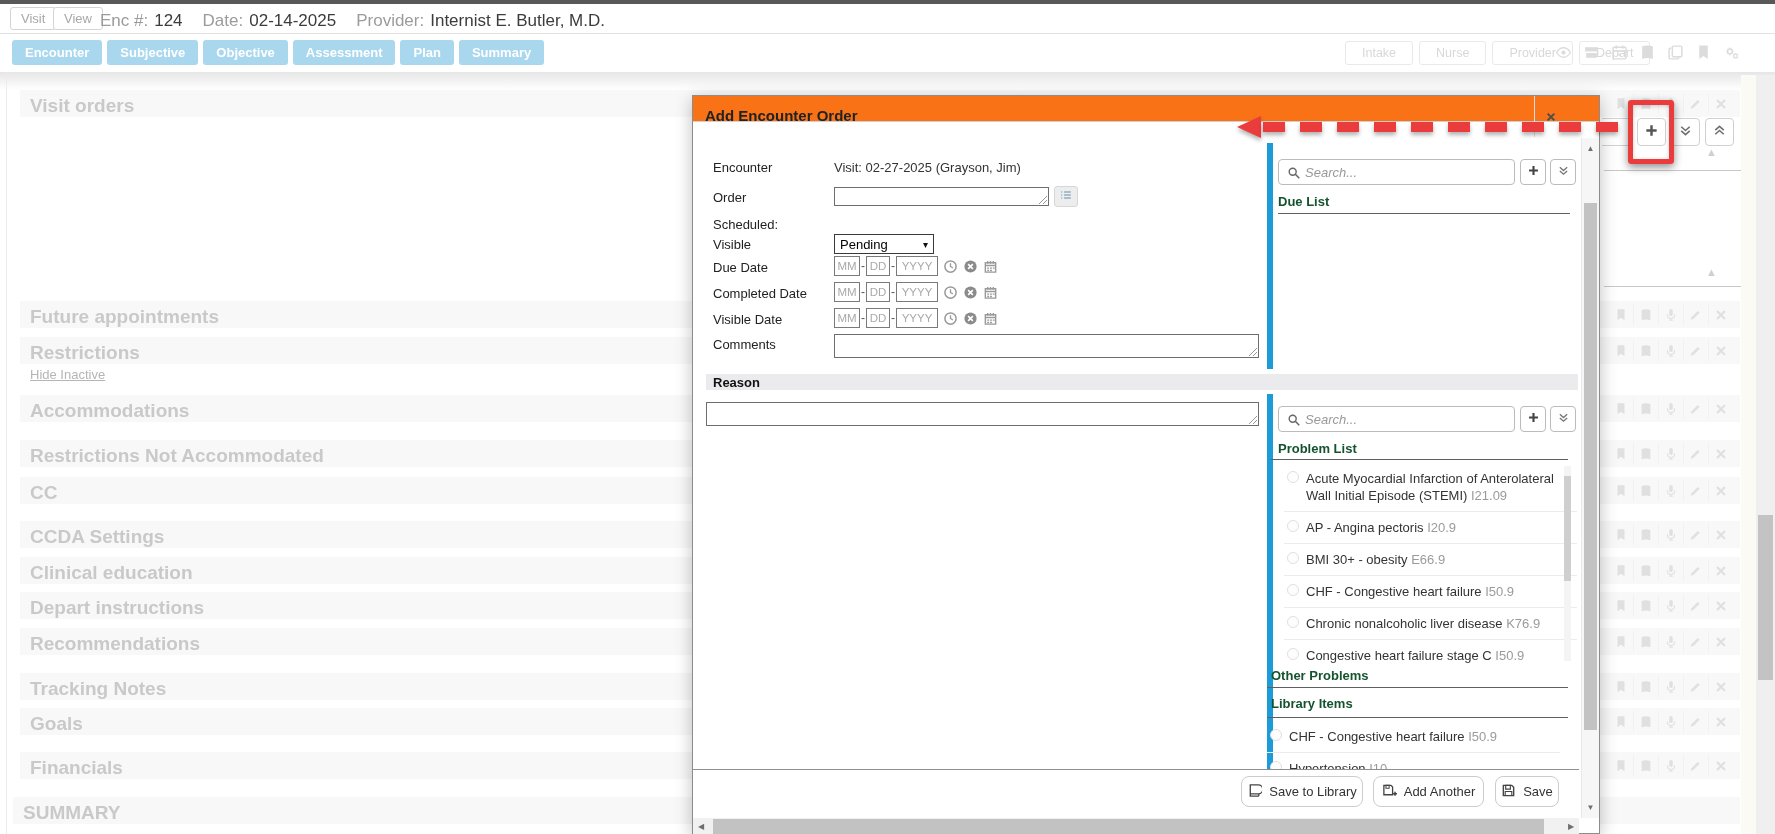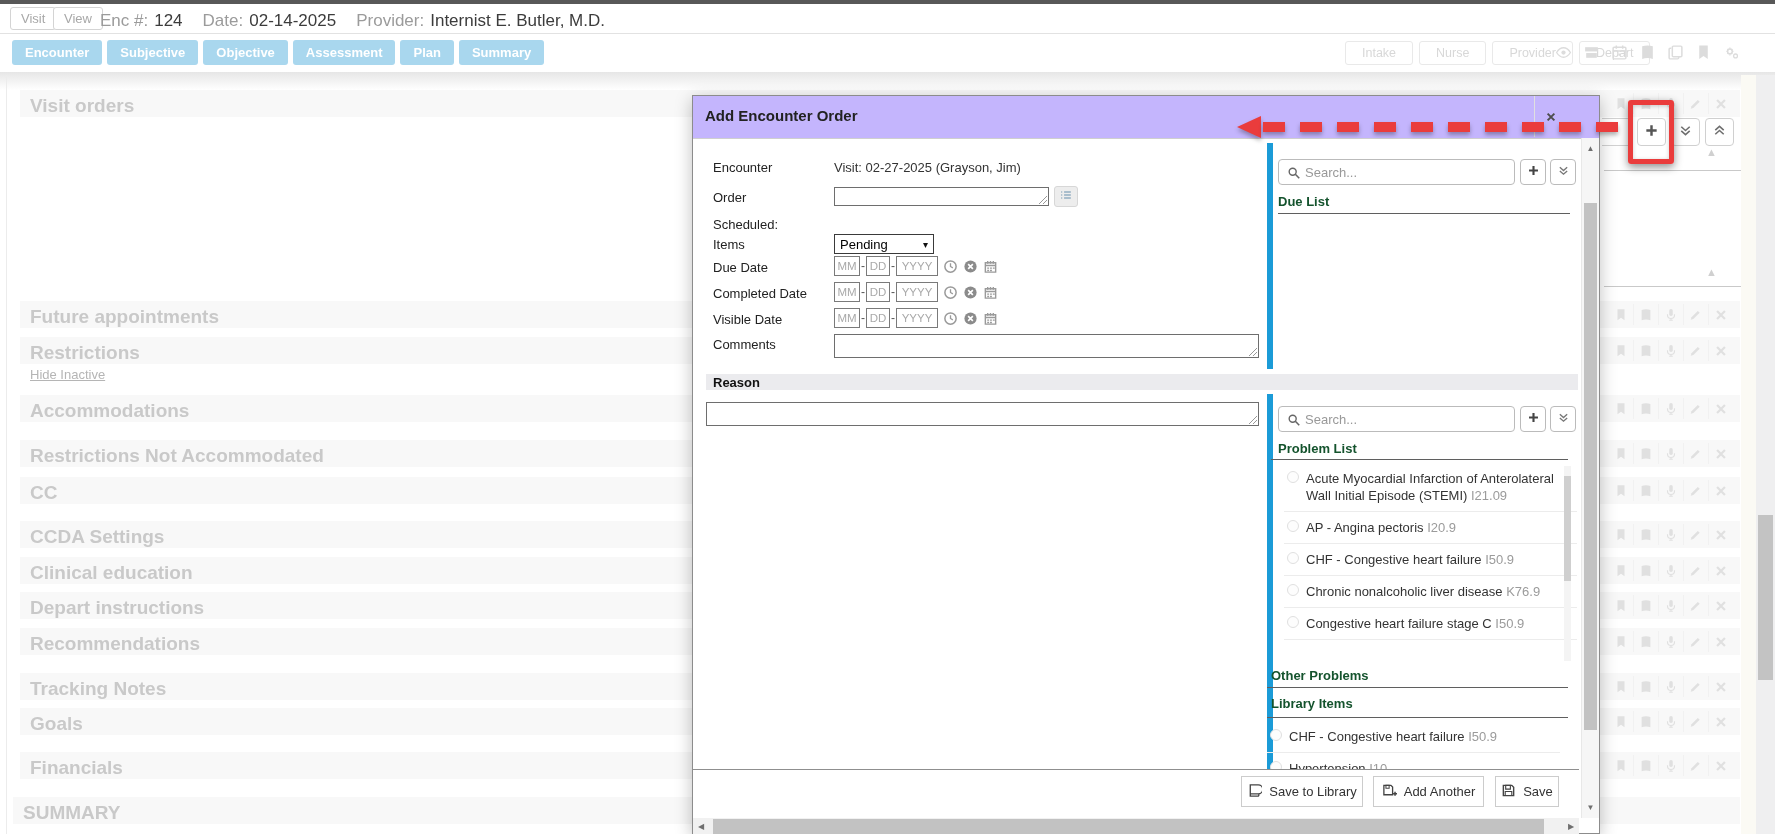--- a/index.html
+++ b/index.html
@@ -49,21 +49,21 @@
     border-left:none; border-radius:0 4px 4px 0; background:#fff; }
   .mini-tri { position:absolute; color:#d0d0d0; font-size:11px; }
   .mini-line { position:absolute; height:1px; background:#c9c9c9; }
   .warm-strip { left:1741px; top:75px; width:15px; height:759px; background:#fbfaf4; }
   .page-sb { left:1756px; top:75px; width:19px; height:759px; background:#efeff0; }
   .page-sb-thumb { left:1758px; top:515px; width:15px; height:165px; background:#c3c3c3; }
 
   
   .modal { left:692px; top:95px; width:908px; height:739px; background:#fff; border:1px solid #8c8c8c;
     box-shadow:0 4px 16px rgba(0,0,0,.25); }
-  .modal-titlebar { position:absolute; left:0; top:0; width:100%; height:43px; background:#c4b5fd; border-bottom:1px solid #cfcfcf; }
+  .modal-titlebar { position:absolute; left:0; top:0; width:100%; height:26px; background:#f97316; border-bottom:1px solid #cfcfcf; }
   .modal-title { position:absolute; left:12px; top:11px; font-size:15px; font-weight:bold; color:#222; }
   .modal-close { position:absolute; right:32px; top:0; width:33px; height:41px; border-left:1px solid #e0e0e0;
     display:flex; align-items:center; justify-content:center; color:#4d4d4d; cursor:pointer; }
   .modal-close svg { width:12px; height:12px; }
 
   .f-label { position:absolute; left:20px; font-size:13px; color:#222; }
   .f-value { position:absolute; left:141px; font-size:13px; color:#333; }
   .text-input { position:absolute; border:1px solid #6e6e6e; background:#fff; }
   .resize-glyph { position:absolute; right:1px; bottom:1px; width:8px; height:8px; }
   .list-btn { position:absolute; left:361px; top:90px; width:24px; height:21px; background:#ededed;
@@ -82,41 +82,41 @@
   .date-ico.xc { color:#8b8b8b; }
 
   .reason-bar { position:absolute; left:13px; top:278px; width:872px; height:16px; background:#ebebee; }
   .reason-bar span { position:absolute; left:7px; top:1px; font-size:13px; font-weight:bold; color:#111; }
 
   .blue-bar { position:absolute; left:574px; width:6px; background:#1b9bd7; }
 
   .search-box { position:absolute; width:237px; height:26px; border:1px solid #bbb; border-radius:4px; background:#fff; }
   .search-box svg { position:absolute; left:8px; top:6px; width:14px; height:14px; color:#666; }
   .search-box input { position:absolute; left:26px; top:1px; width:205px; height:22px; border:none; outline:none;
-    font-size:13px; color:#8b5cf6; font-family:inherit; }
+    font-size:13px; color:#8b5cf6; font-family:inherit;font-style:italic; }
   .search-box input::placeholder { color:#999; }
   .panel-btn { position:absolute; width:26px; height:26px; border:1px solid #bbb; border-radius:4px; background:#fff;
     display:flex; align-items:center; justify-content:center; color:#444; cursor:pointer; }
   .panel-btn svg { width:13px; height:13px; }
   .panel-btn.chev { color:#777; }
   .panel-hdr { position:absolute; font-size:13px; font-weight:bold; color:#14532d; }
   .panel-rule { position:absolute; height:1px; background:#5f5f5f; }
 
   .plist { position:absolute; overflow:hidden; }
   .p-item { position:relative; padding:7px 10px 7px 22px; border-bottom:1px solid #ececec; font-size:13px;
     color:#333; line-height:17px; cursor:pointer; }
   .p-item .radio { position:absolute; left:3px; top:8px; width:12px; height:12px; border:1px solid #e0e0e0;
     border-radius:50%; background:#fdfdfd; }
   .p-item .code { color:#9b9b9b; }
 
   .inner-sb { position:absolute; left:871px; top:370px; width:7px; height:195px; background:#f4f4f4; }
   .inner-sb-thumb { position:absolute; left:0; top:10px; width:7px; height:105px; background:#cfcfcf; }
 
   .footer-rule { position:absolute; left:0; top:673px; width:886px; height:1px; background:#8f8f8f; }
-  .footer-btn { position:absolute; top:680px; height:31px; border:1px solid #ccc; border-radius:0; background:#fff;
+  .footer-btn { position:absolute; top:680px; height:31px; border:1px solid #ccc; border-radius:8px; background:#fff;
     display:flex; align-items:center; justify-content:center; gap:7px; font-size:13px; color:#333; cursor:pointer; }
   .footer-btn svg { width:15px; height:15px; color:#444; }
 
   
   .v-sb { position:absolute; left:888px; top:42px; width:18px; height:680px; background:#f6f6f6; border-left:1px solid #e8e8e8; }
   .sb-arrow { position:absolute; width:100%; text-align:center; color:#6f6f6f; font-size:8px; cursor:pointer; }
   .v-thumb { position:absolute; left:2px; top:65px; width:13px; height:527px; background:#c2c2c2; cursor:pointer; }
   .h-sb { position:absolute; left:0; top:722px; width:886px; height:17px; background:#f1f1f1; }
   .h-thumb { position:absolute; left:20px; top:1px; width:831px; height:15px; background:#c2c2c2; cursor:pointer; }
 
@@ -668,21 +668,21 @@
         </svg>
     </div>
     <div class="list-btn">
         <span><svg viewBox="0 0 16 16" aria-hidden="true">
             <path d="M2.5 4.5h1.2M2.5 8h1.2M2.5 11.5h1.2M5.8 4.5h7.7M5.8 8h7.7M5.8 11.5h7.7" stroke="currentColor" stroke-width="1.6"></path>
           </svg></span>
       </div>
 
     <span class="f-label" style="top:121px;">Scheduled:</span>
 
-    <span class="f-label" style="top:141px;">Items</span>
+    <span class="f-label" style="top:141px;">Visible</span>
     <div class="status-select">
       <span>Pending</span>
       <span class="chev">▾</span>
     </div>
 
     <span class="f-label" style="top:164px;">Due Date</span>
     <div class="date-row" style="top:160px;">
         <span class="date-seg" style="width: 26px;">MM</span>
         <span class="date-dash">-</span>
         <span class="date-seg" style="width: 24px;">DD</span>
@@ -828,20 +828,24 @@
         <div class="p-item">
     <span class="radio"></span>
     <span>Acute Myocardial Infarction of Anterolateral Wall Initial Episode (STEMI) </span><span class="code">I21.09</span>
   </div>
         <div class="p-item">
     <span class="radio"></span>
     <span>AP - Angina pectoris </span><span class="code">I20.9</span>
   </div>
         <div class="p-item">
     <span class="radio"></span>
+    <span>BMI 30+ - obesity </span><span class="code">E66.9</span>
+  </div>
+        <div class="p-item">
+    <span class="radio"></span>
     <span>CHF - Congestive heart failure </span><span class="code">I50.9</span>
   </div>
         <div class="p-item">
     <span class="radio"></span>
     <span>Chronic nonalcoholic liver disease </span><span class="code">K76.9</span>
   </div>
         <div class="p-item">
     <span class="radio"></span>
     <span>Congestive heart failure stage C </span><span class="code">I50.9</span>
   </div>

